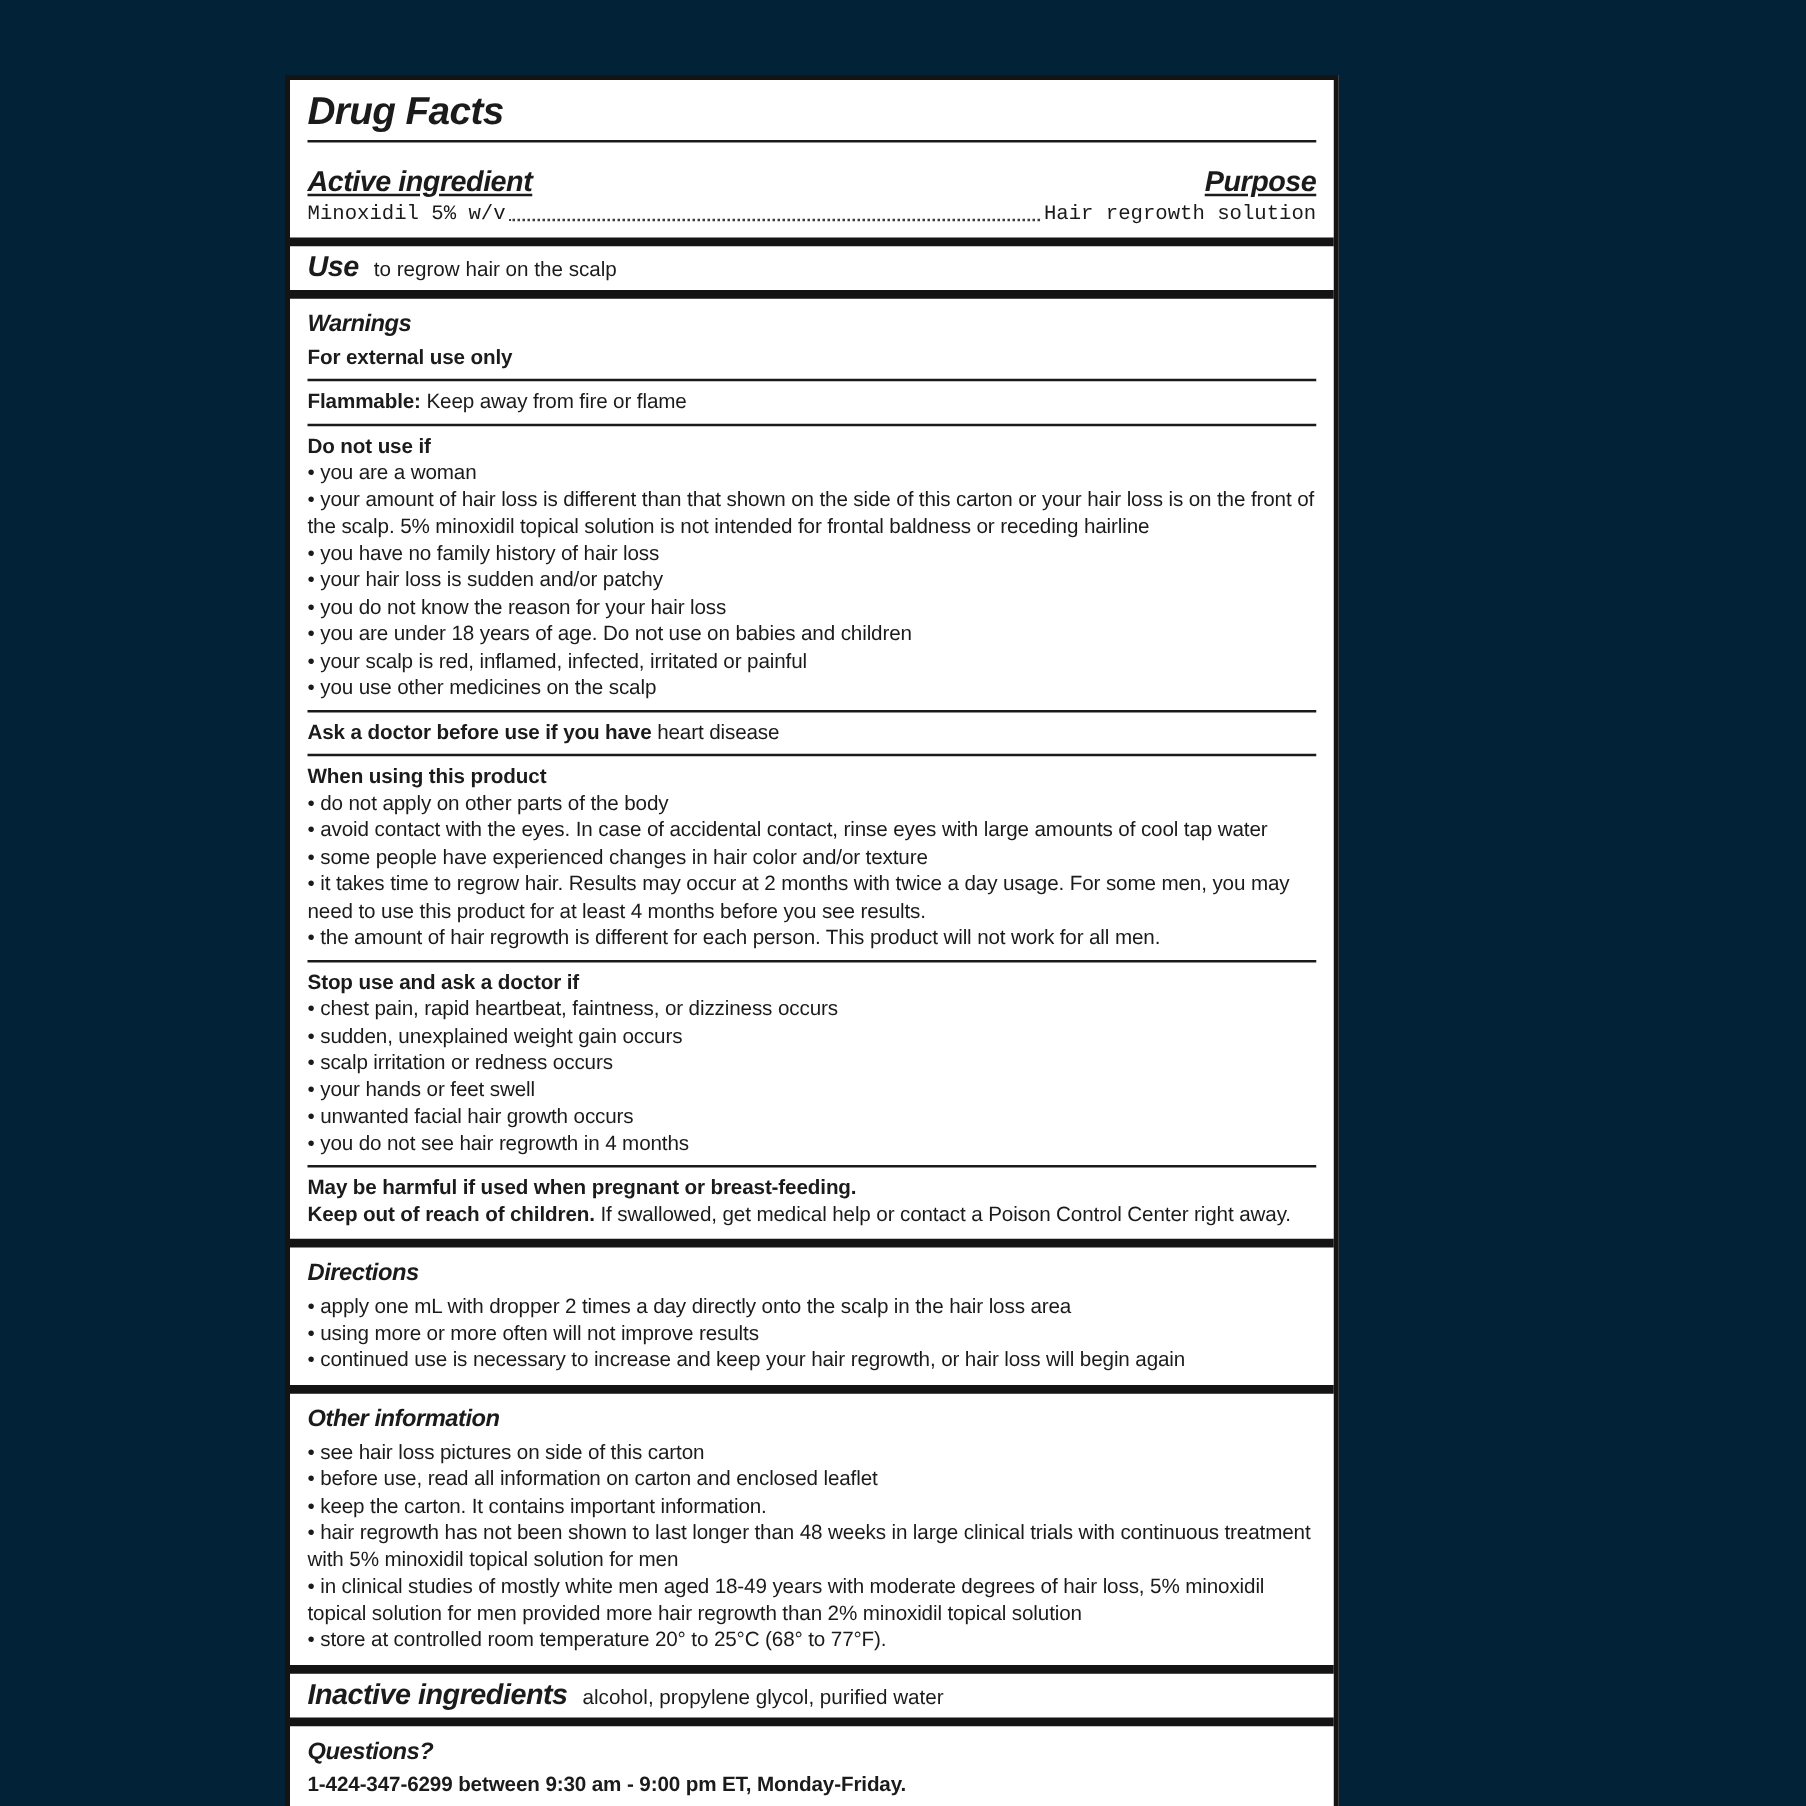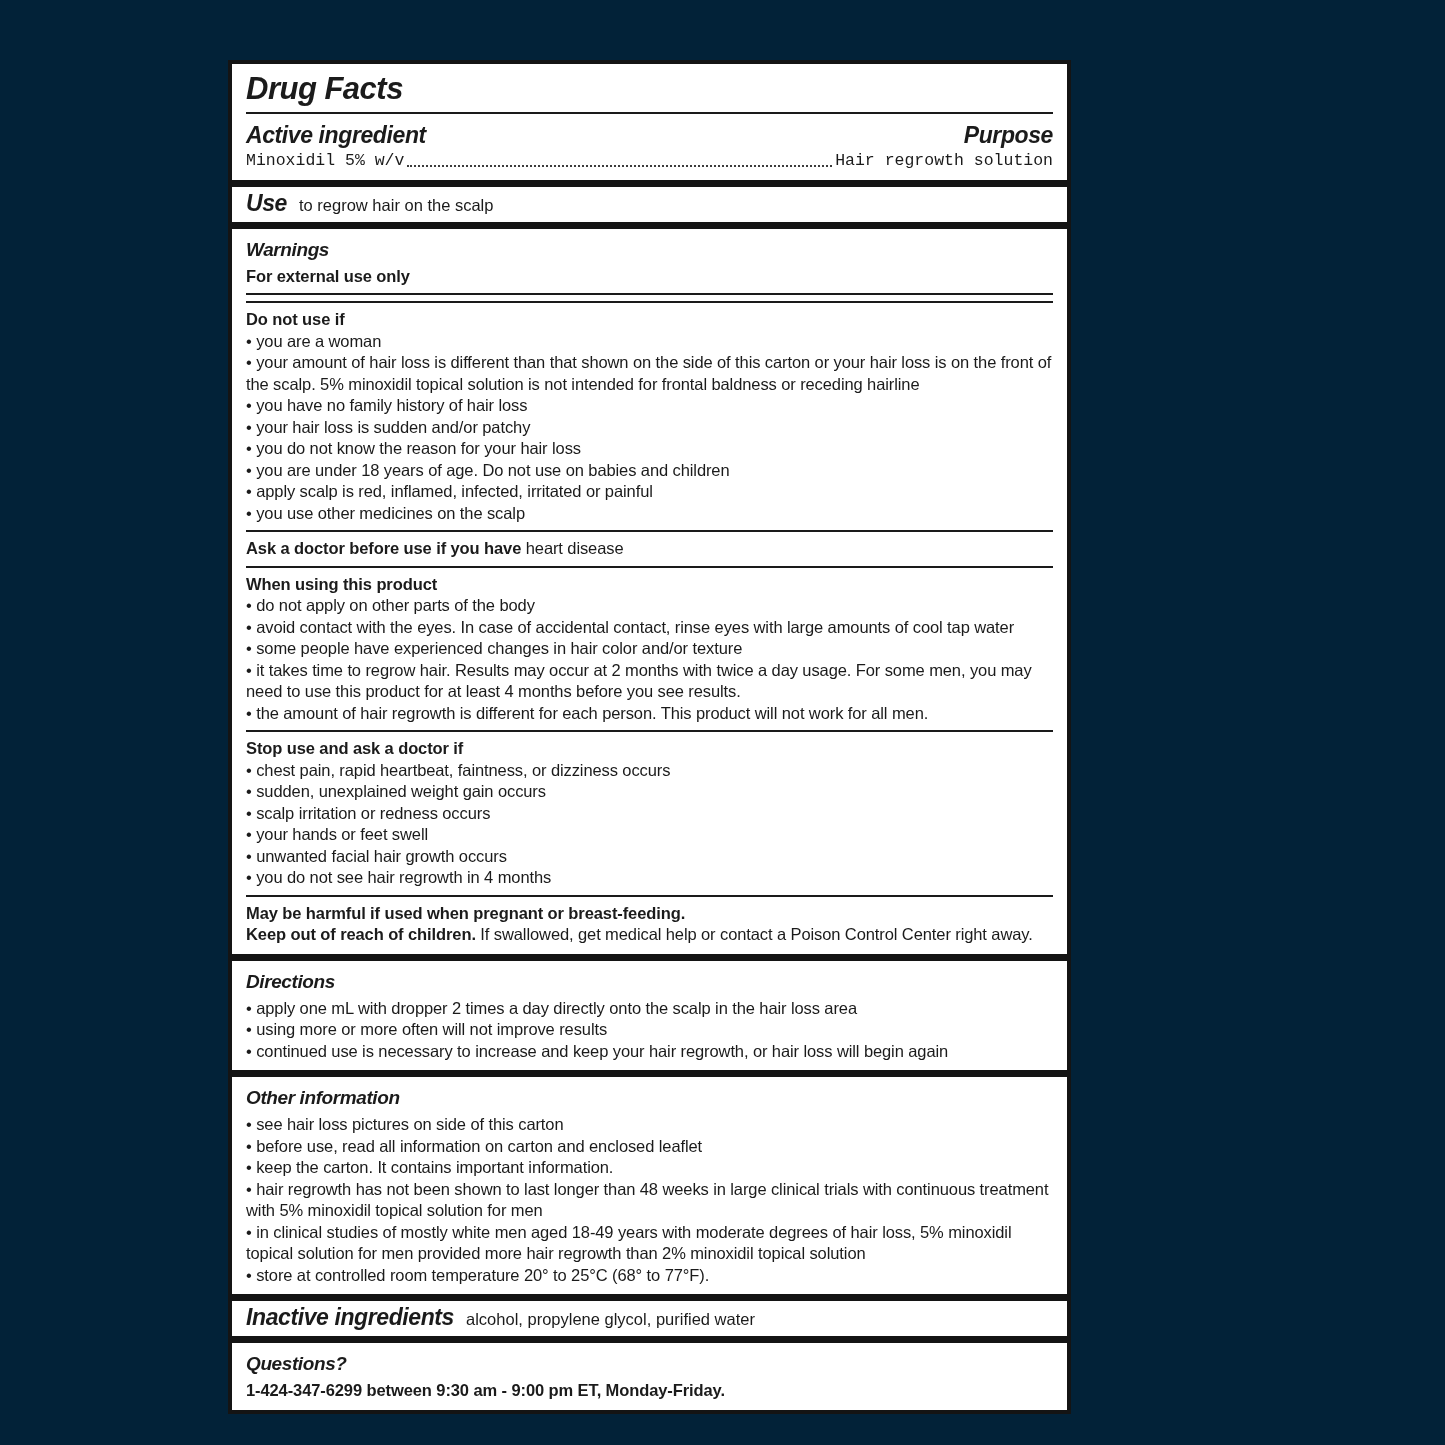--- a/index.html
+++ b/index.html
@@ -27,21 +27,21 @@
     margin:2px 0 6px 0;font-size:31px;line-height:34px;
     font-weight:bold;font-style:italic;letter-spacing:-0.5px;
   }
   .h2{
     font-size:23px;line-height:26px;font-weight:bold;font-style:italic;letter-spacing:-0.4px;
     display:inline-block;
   }
   h2.block{margin:2px 0 3px 0;font-size:19px;line-height:26px;font-weight:bold;font-style:italic;letter-spacing:-0.4px;}
   .inline-head{margin-right:12px;}
   .row{display:flex;justify-content:space-between;align-items:flex-start;}
-  .heads{margin:8px 0 2px 0;}
+  .heads{margin:18px 0 2px 0;text-decoration:underline;}
   .leader{font-size:16.5px;line-height:21.5px;font-family:Liberation Mono, monospace;}
   .leader .dots{flex:1;height:15px;border-bottom:2px dotted #3c3c3c;margin:0 3px;}
   .bullet::before{content:"\2022\00a0";}
   .subhead{font-weight:bold;}
 </style>
 </head>
 <body>
 
 <div class="page">
   <div class="panel">
@@ -65,30 +65,31 @@
     <section class="box slim">
       <span class="h2 inline-head">Use</span><span style="font-size:16.5px;">to regrow hair on the scalp</span>
     </section>
 
     <div class="bar"></div>
 
     <section class="box">
       <h2 class="block">Warnings</h2>
       <p class="bold">For external use only</p>
       <hr class="rule">
+      <p><b>Flammable:</b> <span>Keep away from fire or flame</span></p>
       <hr class="rule">
 
       <p class="subhead">Do not use if</p>
       <p class="bullet">you are a woman</p>
       <p class="bullet">your amount of hair loss is different than that shown on the side of this carton or your hair loss is on the front of the scalp. 5% minoxidil topical solution is not intended for frontal baldness or receding hairline</p>
       <p class="bullet">you have no family history of hair loss</p>
       <p class="bullet">your hair loss is sudden and/or patchy</p>
       <p class="bullet">you do not know the reason for your hair loss</p>
       <p class="bullet">you are under 18 years of age. Do not use on babies and children</p>
-      <p class="bullet">apply scalp is red, inflamed, infected, irritated or painful</p>
+      <p class="bullet">your scalp is red, inflamed, infected, irritated or painful</p>
       <p class="bullet">you use other medicines on the scalp</p>
       <hr class="rule">
 
       <p><b>Ask a doctor before use if you have</b> <span>heart disease</span></p>
       <hr class="rule">
 
       <p class="subhead">When using this product</p>
       <p class="bullet">do not apply on other parts of the body</p>
       <p class="bullet">avoid contact with the eyes. In case of accidental contact, rinse eyes with large amounts of cool tap water</p>
       <p class="bullet">some people have experienced changes in hair color and/or texture</p>

